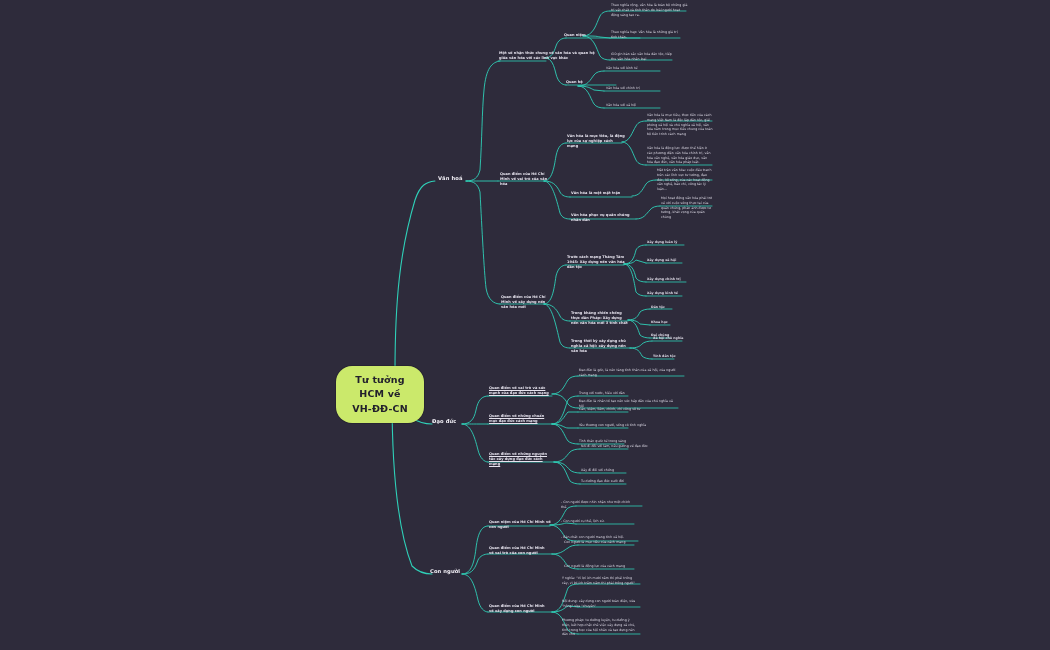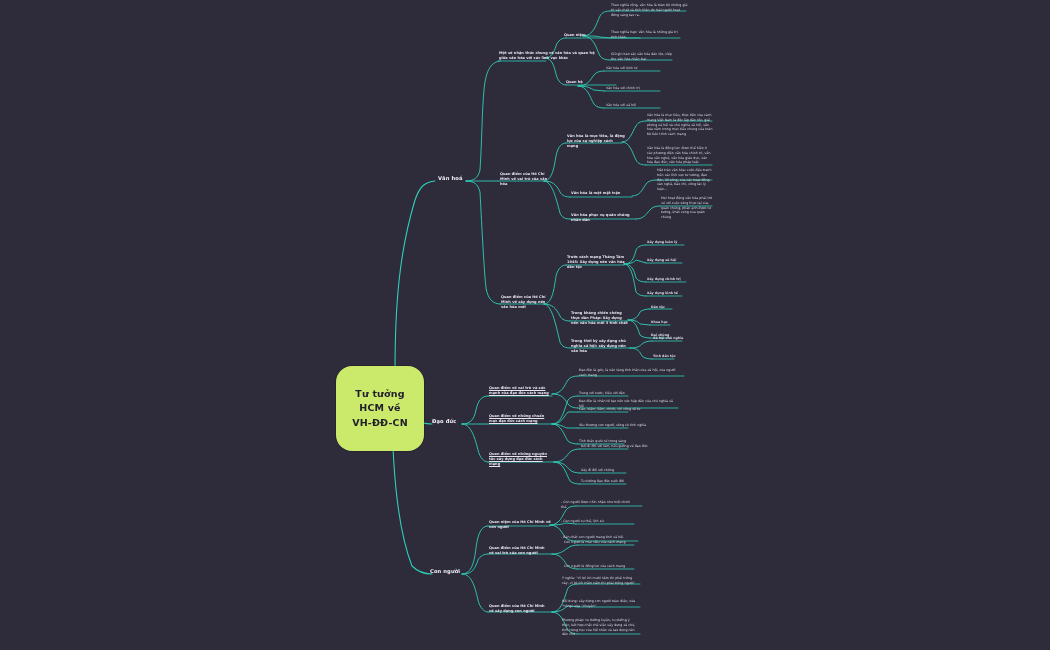--- a/index.html
+++ b/index.html
@@ -20,21 +20,21 @@
     box-sizing:border-box;
   }
   
   .root{
     background:#cbe96b;
     color:#22202c;
     border-radius:16px;
     font-size:9.5px;
     font-weight:700;
     text-align:center;
-    padding:21px 10px;
+    padding:7px 10px;
     letter-spacing:.02em;
     line-height:1.5;
     box-shadow:0 0 0 1px rgba(0,0,0,.15);
   }
   
   .lvl1{
     font-size:5.2px;
     font-weight:700;
     color:#f0eef5;
     letter-spacing:.02em;

